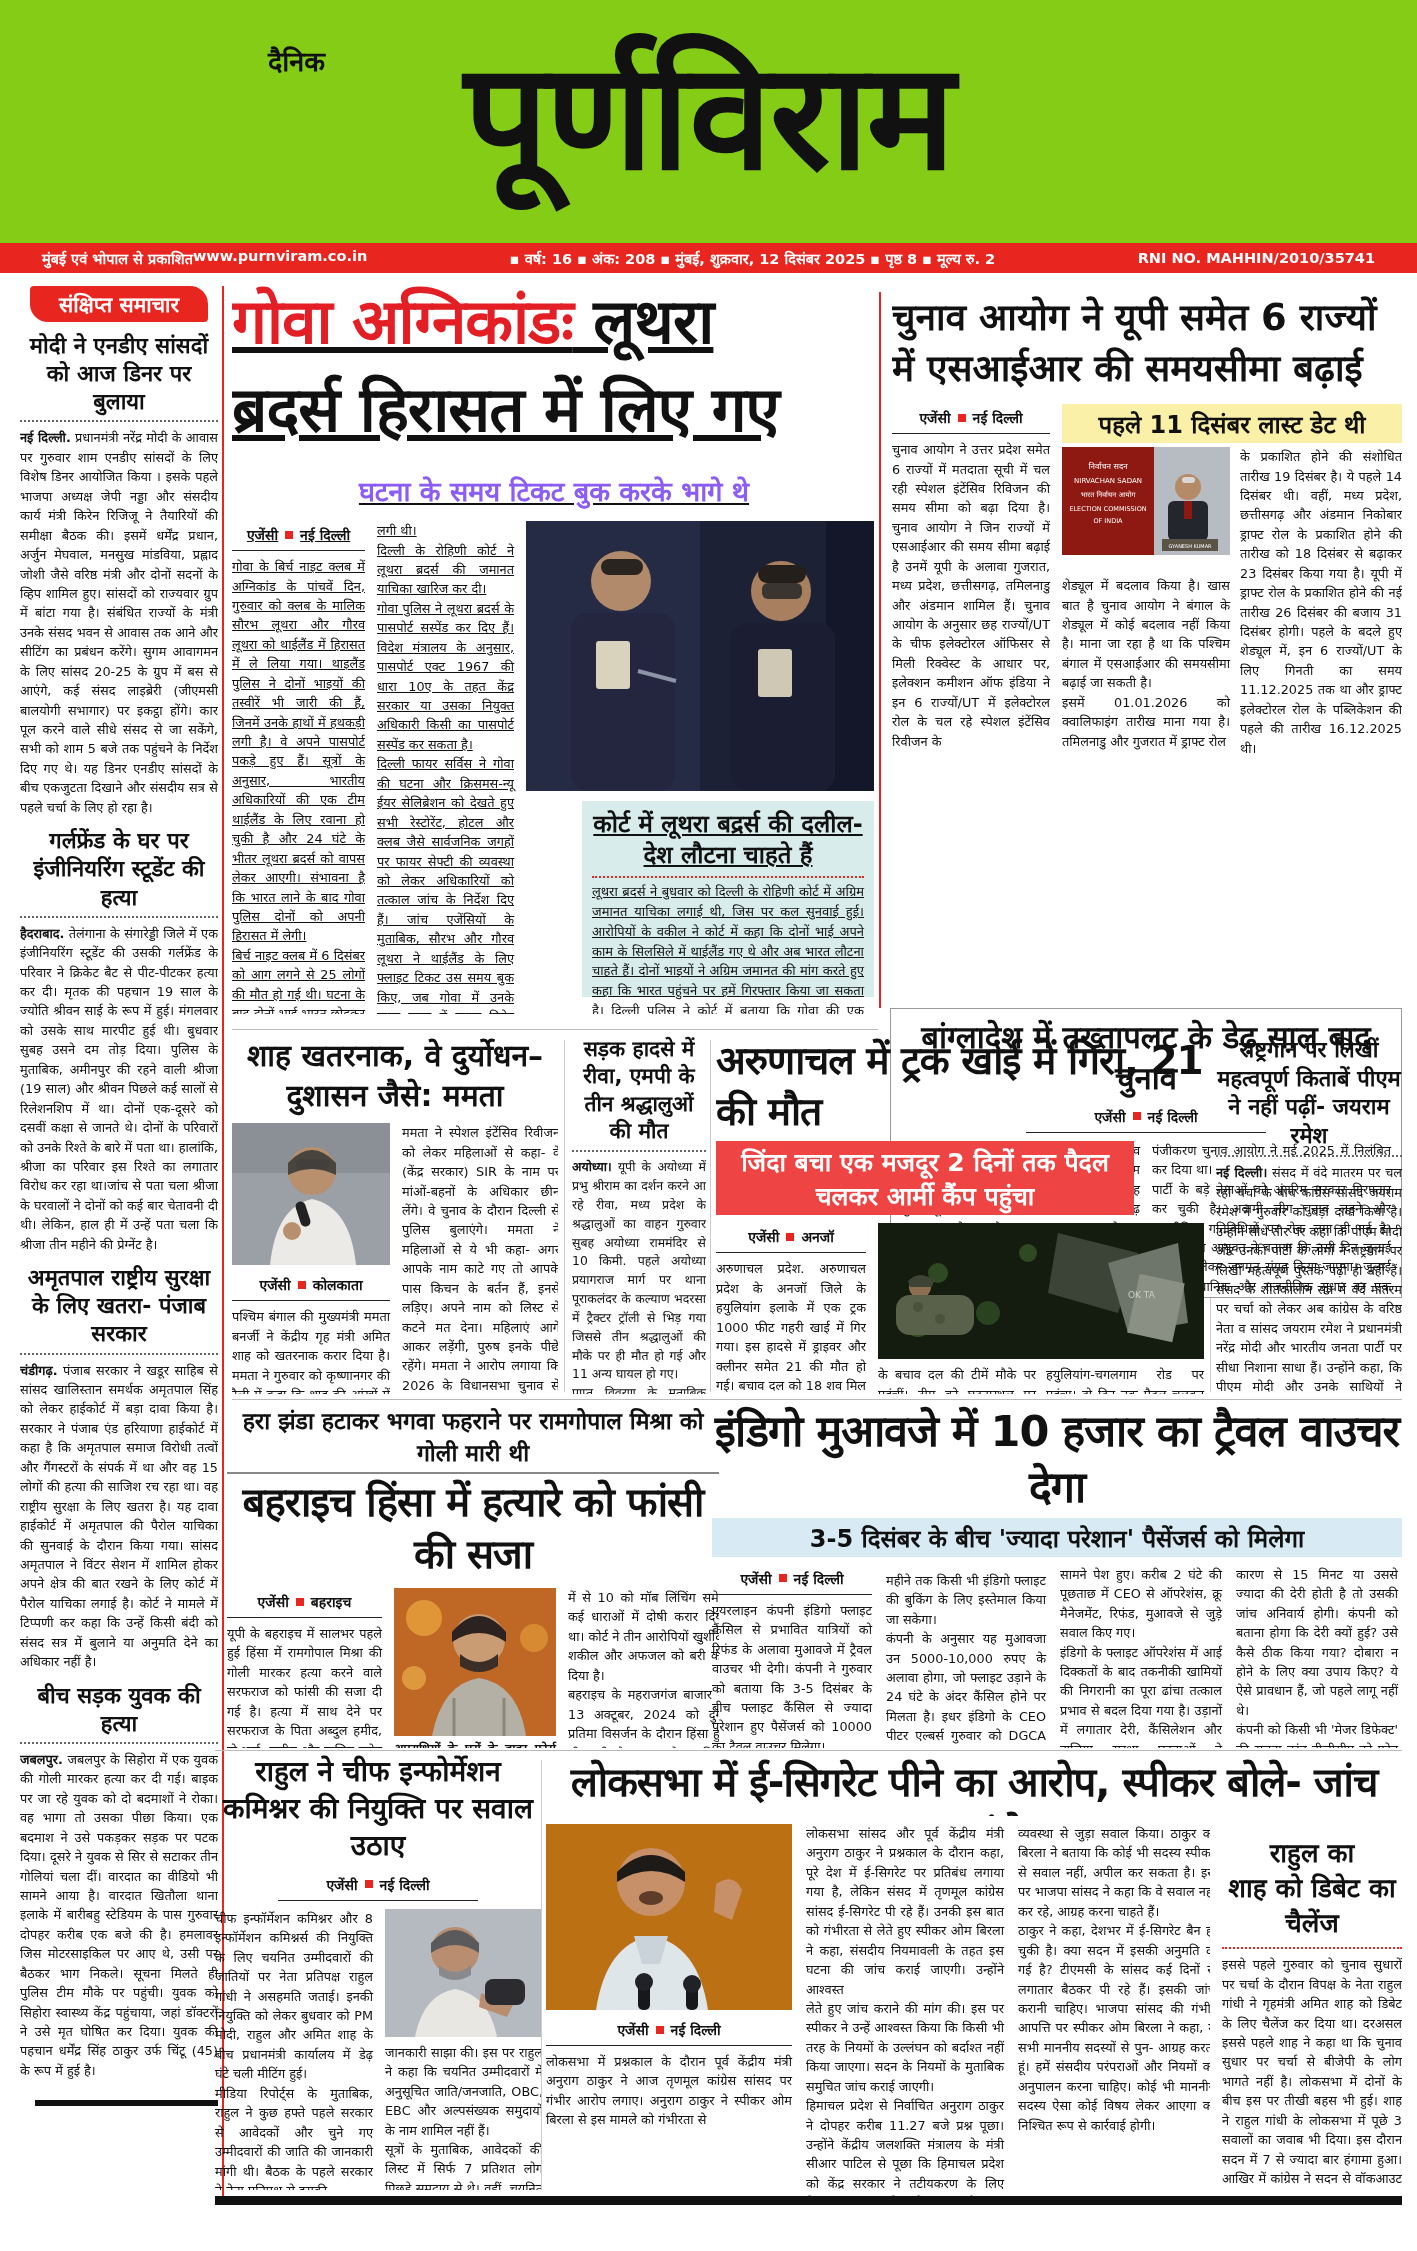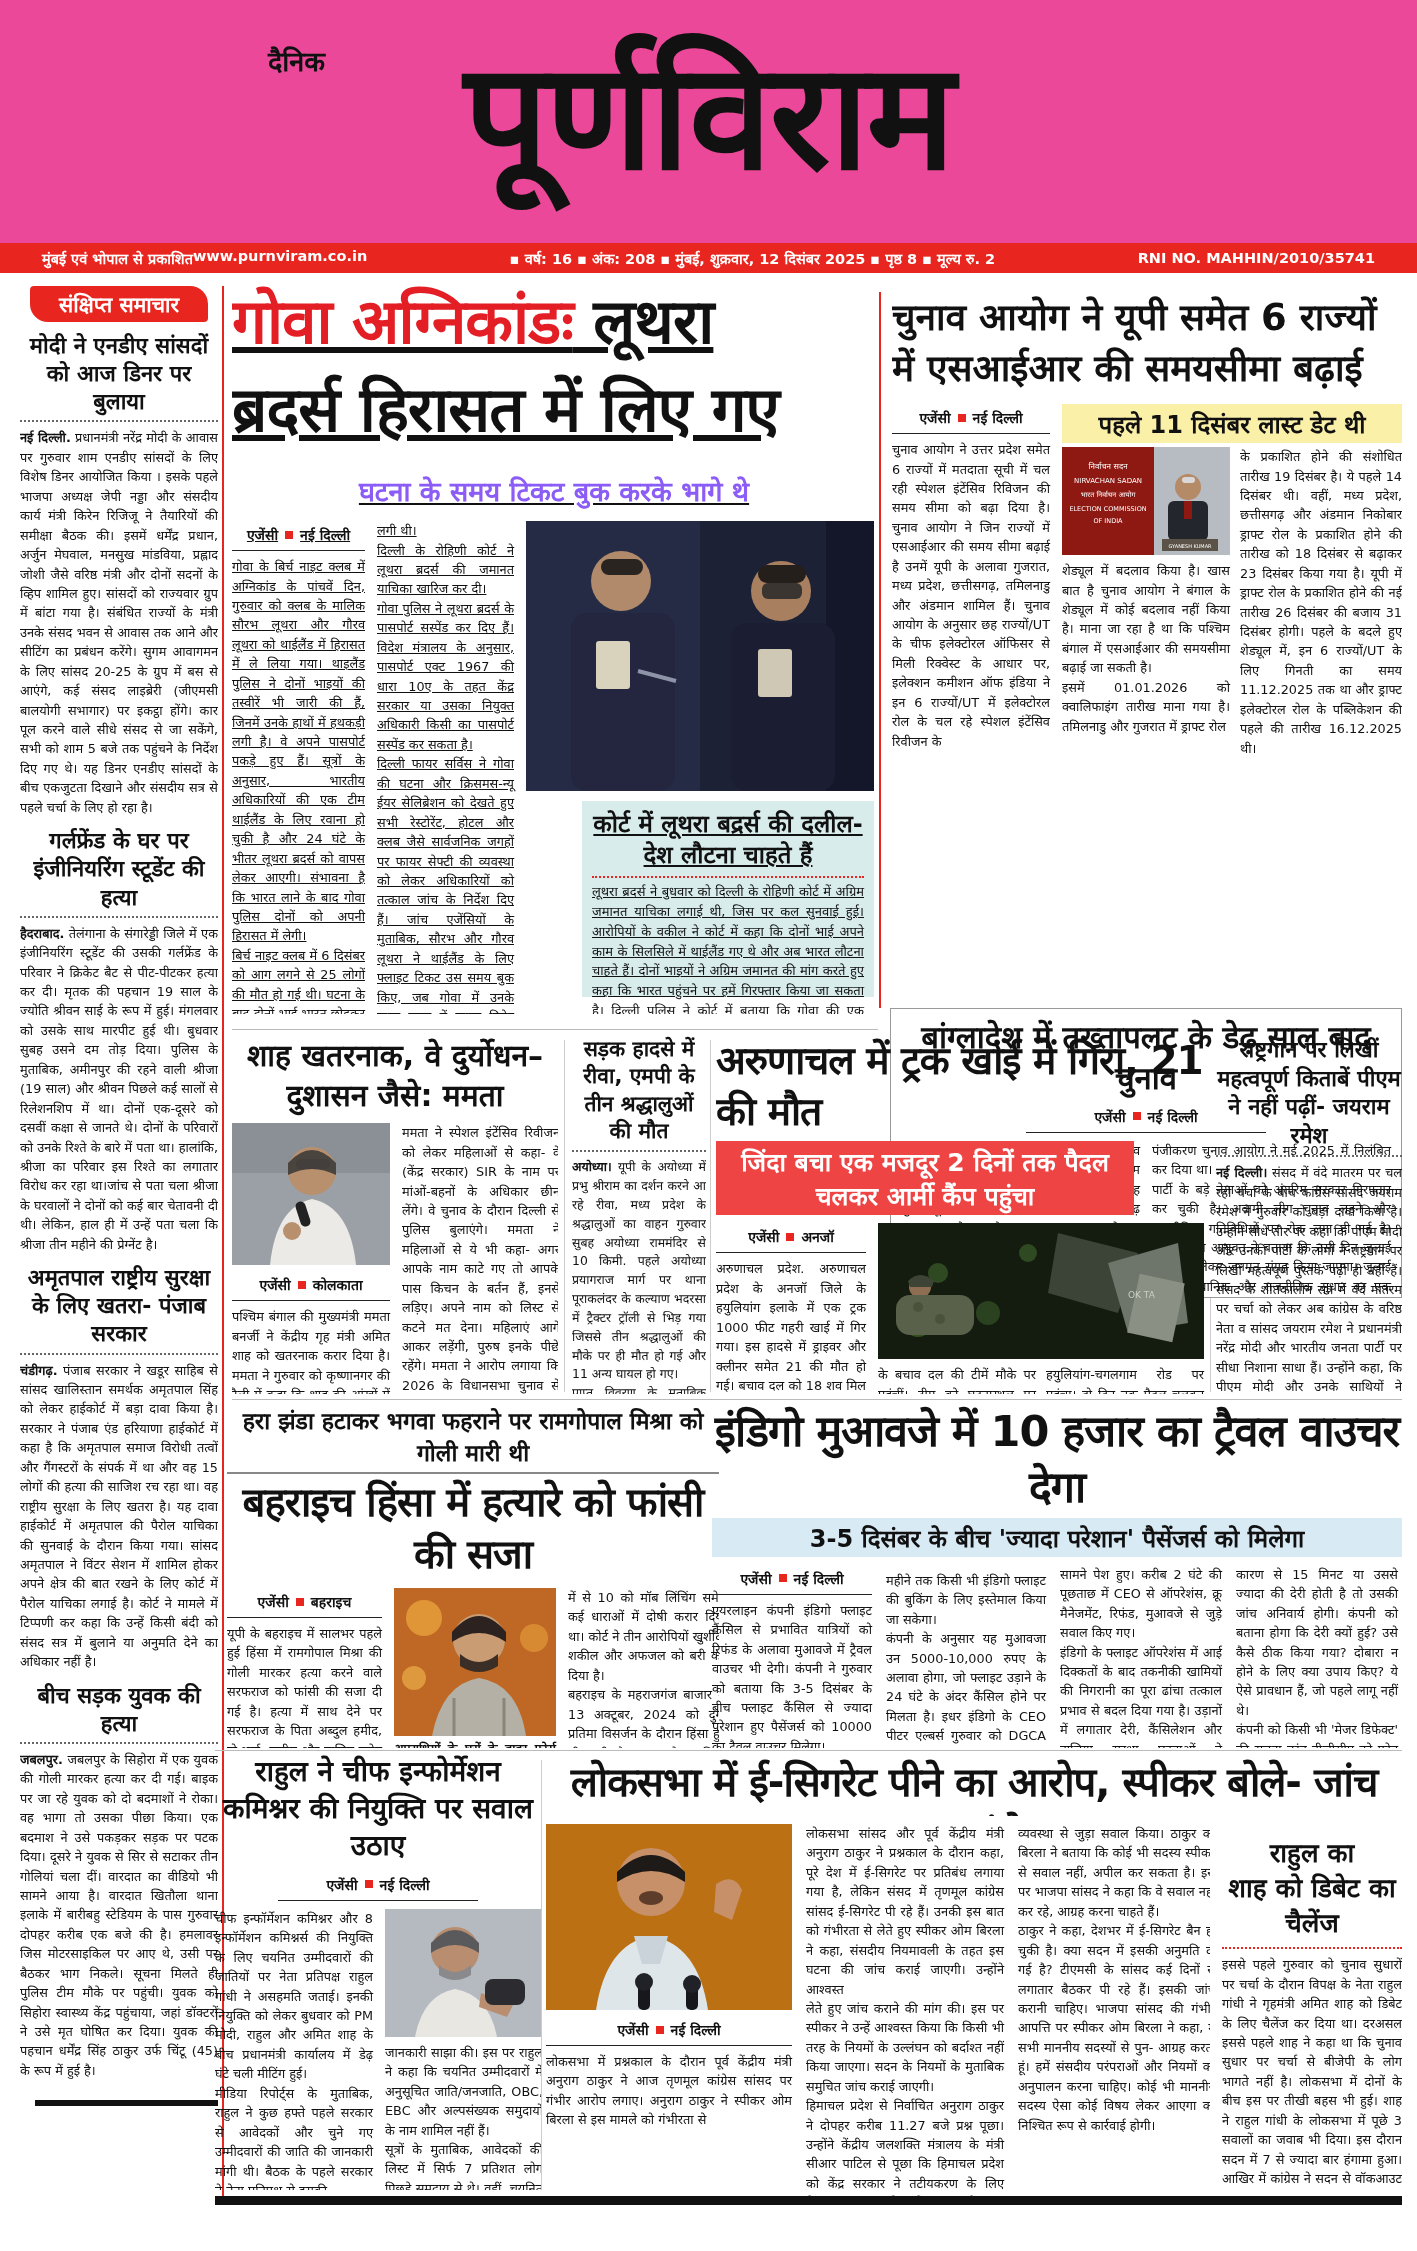--- a/index.html
+++ b/index.html
@@ -1,19 +1,19 @@
 <!DOCTYPE html>
 <html lang="hi"><head>
 <meta charset="utf-8">
 <style>
   html,body{margin:0;padding:0;background:#ddd;}
   .page{position:relative;width:1417px;height:2251px;background:#fff;margin:0 auto;overflow:hidden;
         font-family:"DejaVu Sans","Liberation Sans",sans-serif;color:#111;}
   
-  .masthead{position:absolute;left:0;top:0;width:1417px;height:243px;background:#ec4899;}
+  .masthead{position:absolute;left:0;top:0;width:1417px;height:243px;background:#84cc16;}
   .daily{position:absolute;left:268px;top:42px;font-size:27px;font-weight:900;}
   .logo{position:absolute;left:0;top:18px;width:1417px;text-align:center;font-size:148px;line-height:1.35;font-weight:900;letter-spacing:-2px;}
   .infobar{position:absolute;left:0;top:243px;width:1417px;height:30px;background:#e8251f;color:#fff;
            display:flex;align-items:center;justify-content:space-between;padding:0 42px;box-sizing:border-box;
            font-size:14.5px;font-weight:bold;}
   .infobar .grp{display:flex;}
   
   .art{position:absolute;overflow:hidden;}
   .byline{font-weight:bold;font-size:14px;display:flex;align-items:center;gap:7px;justify-content:center;
           padding:4px 0 6px 0;border-bottom:1.5px solid #222;margin-bottom:6px;}
@@ -189,21 +189,21 @@
                 <text x="46" y="64" font-size="6.5" fill="#fff" text-anchor="middle">ELECTION COMMISSION</text>
                 <text x="46" y="76" font-size="6.5" fill="#fff" text-anchor="middle">OF INDIA</text>
                 <circle cx="126" cy="40" r="13" fill="#b58a66"></circle>
                 <rect x="120" y="30" width="13" height="6" rx="3" fill="#d8d8d8"></rect>
                 <rect x="106" y="54" width="40" height="40" rx="6" fill="#23262c"></rect>
                 <rect x="122" y="54" width="8" height="18" fill="#8e1812"></rect>
                 <rect x="100" y="92" width="56" height="12" fill="#5c5348"></rect>
                 <text x="128" y="101" font-size="5" fill="#fff" text-anchor="middle">GYANESH KUMAR</text>
               </svg>
             </div>
-            <div class="btxt" style="margin-top:6px;">शेड्यूल में बदलाव किया है। खास बात है चुनाव आयोग ने बंगाल के शेड्यूल में कोई बदलाव नहीं किया है। माना जा रहा है था कि पश्चिम बंगाल में एसआईआर की समयसीमा बढ़ाई जा सकती है।
+            <div class="btxt" style="margin-top:21px;">शेड्यूल में बदलाव किया है। खास बात है चुनाव आयोग ने बंगाल के शेड्यूल में कोई बदलाव नहीं किया है। माना जा रहा है था कि पश्चिम बंगाल में एसआईआर की समयसीमा बढ़ाई जा सकती है।
 इसमें 01.01.2026 को क्वालिफाइंग तारीख माना गया है। तमिलनाडु और गुजरात में ड्राफ्ट रोल</div>
           </div>
           <div style="width:162px;flex:none;">
             <div class="btxt">के प्रकाशित होने की संशोधित तारीख 19 दिसंबर है। ये पहले 14 दिसंबर थी। वहीं, मध्य प्रदेश, छत्तीसगढ़ और अंडमान निकोबार ड्राफ्ट रोल के प्रकाशित होने की तारीख को 18 दिसंबर से बढ़ाकर 23 दिसंबर किया गया है। यूपी में ड्राफ्ट रोल के प्रकाशित होने की नई तारीख 26 दिसंबर की बजाय 31 दिसंबर होगी। पहले के बदले हुए शेड्यूल में, इन 6 राज्यों/UT के लिए गिनती का समय 11.12.2025 तक था और ड्राफ्ट इलेक्टोरल रोल के पब्लिकेशन की पहले की तारीख 16.12.2025 थी।</div>
           </div>
         </div>
       </div>
     </div>
   </div>
 

